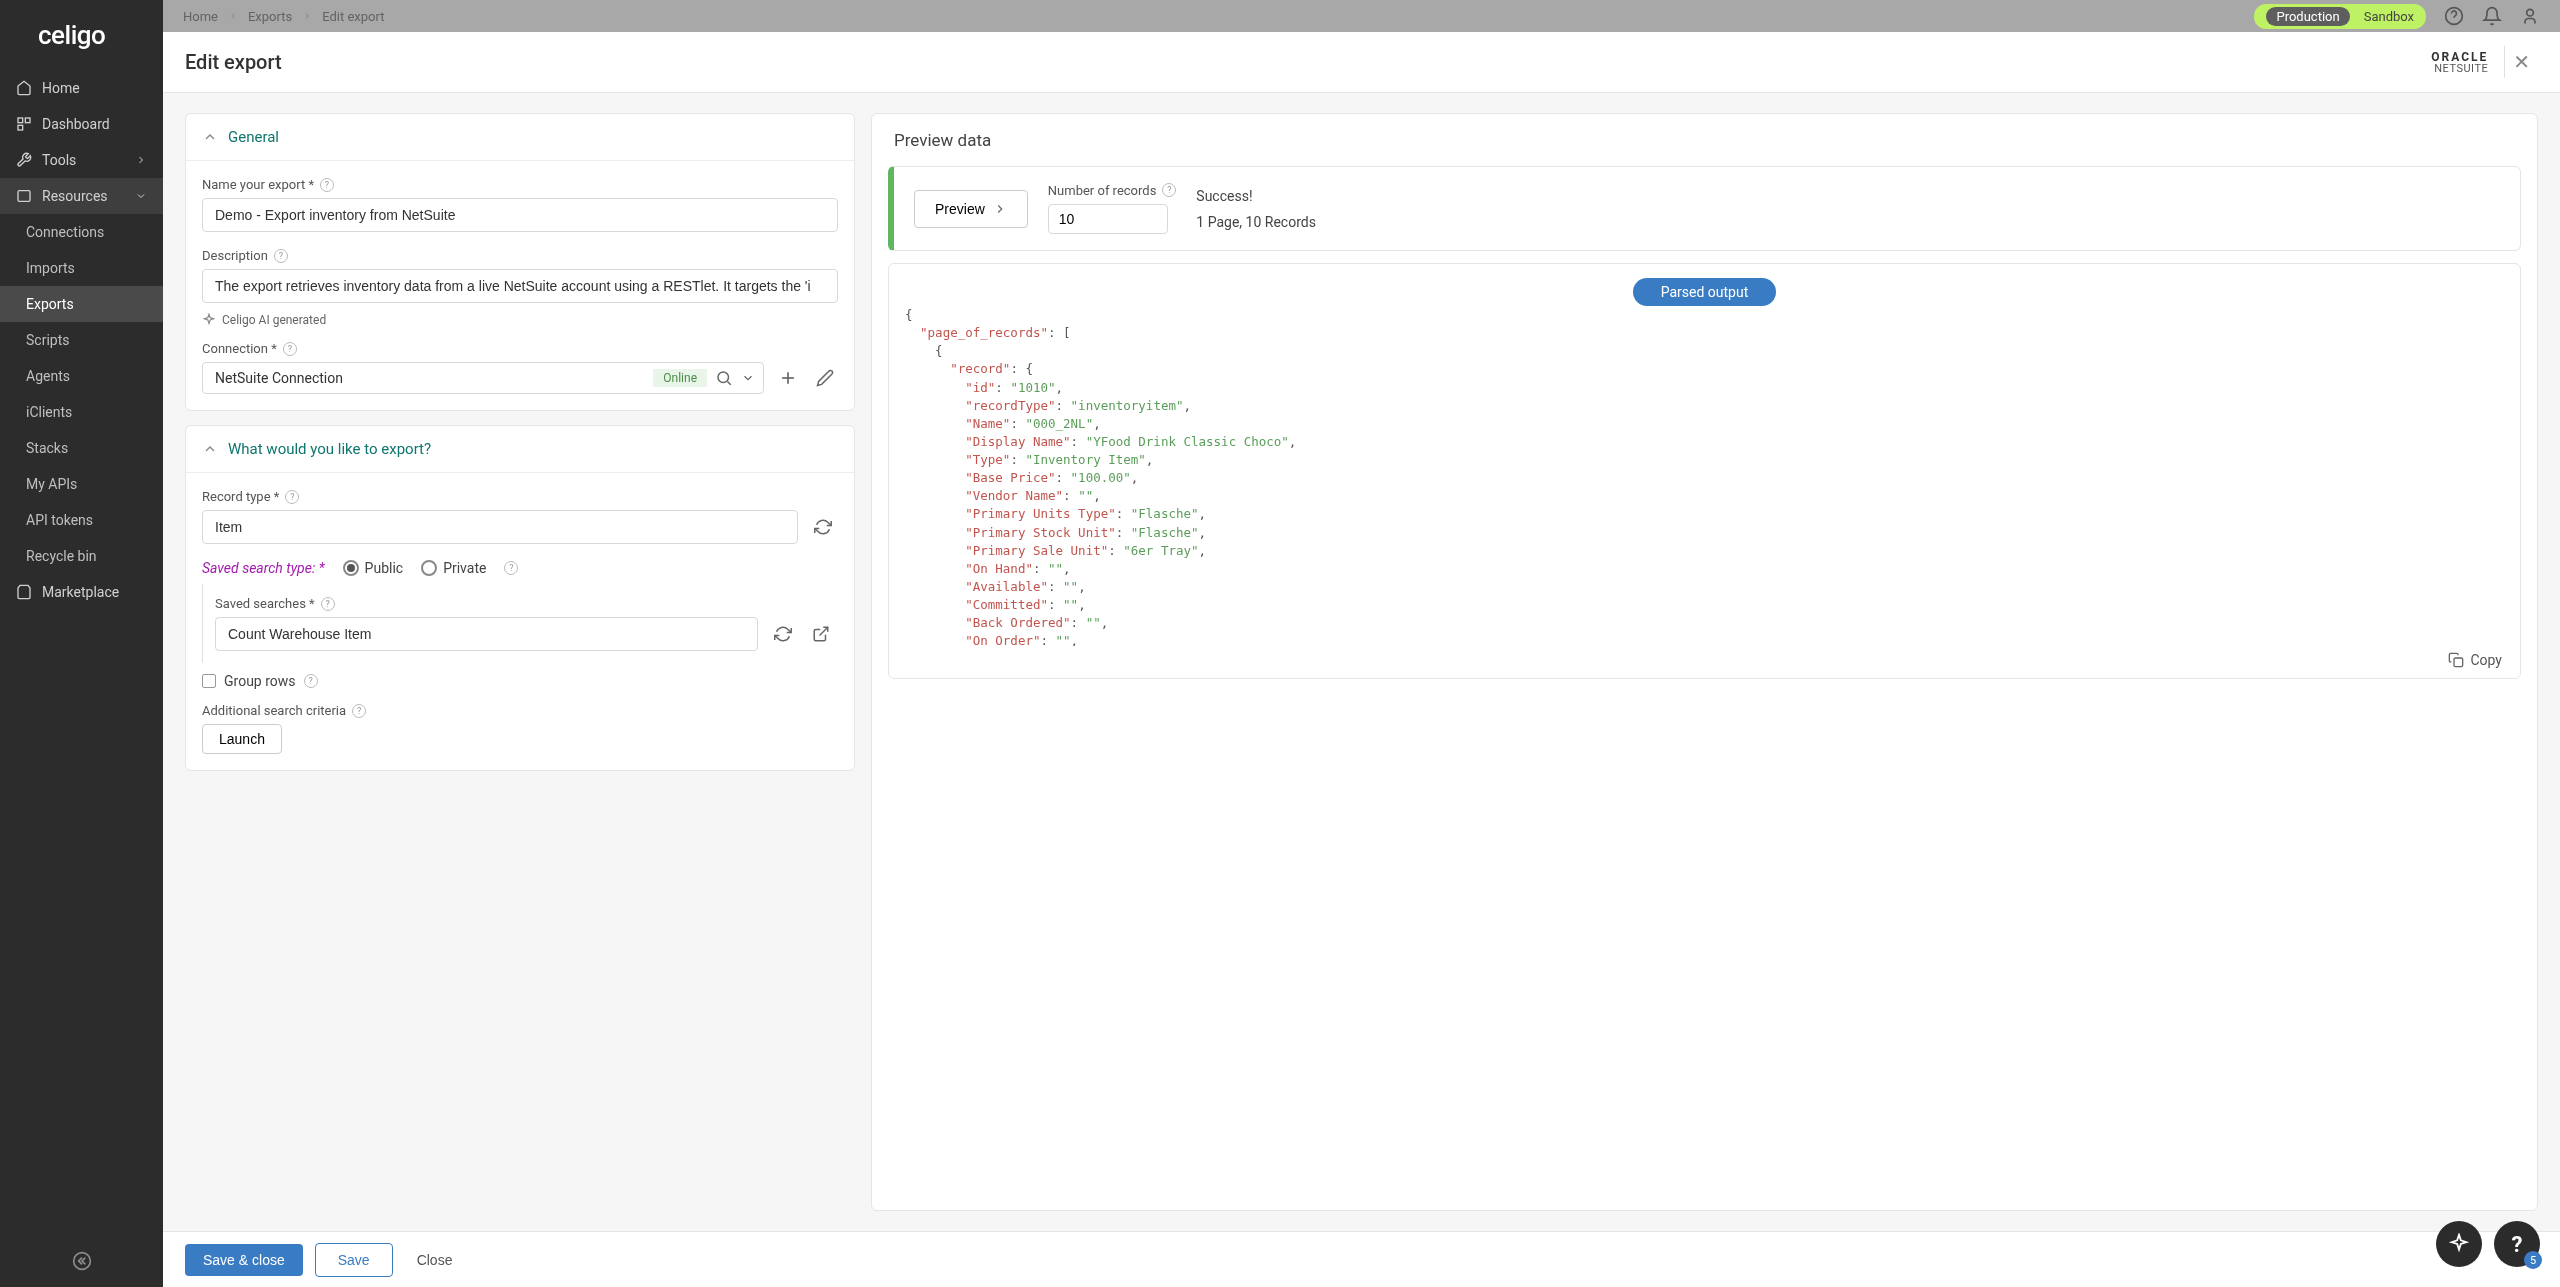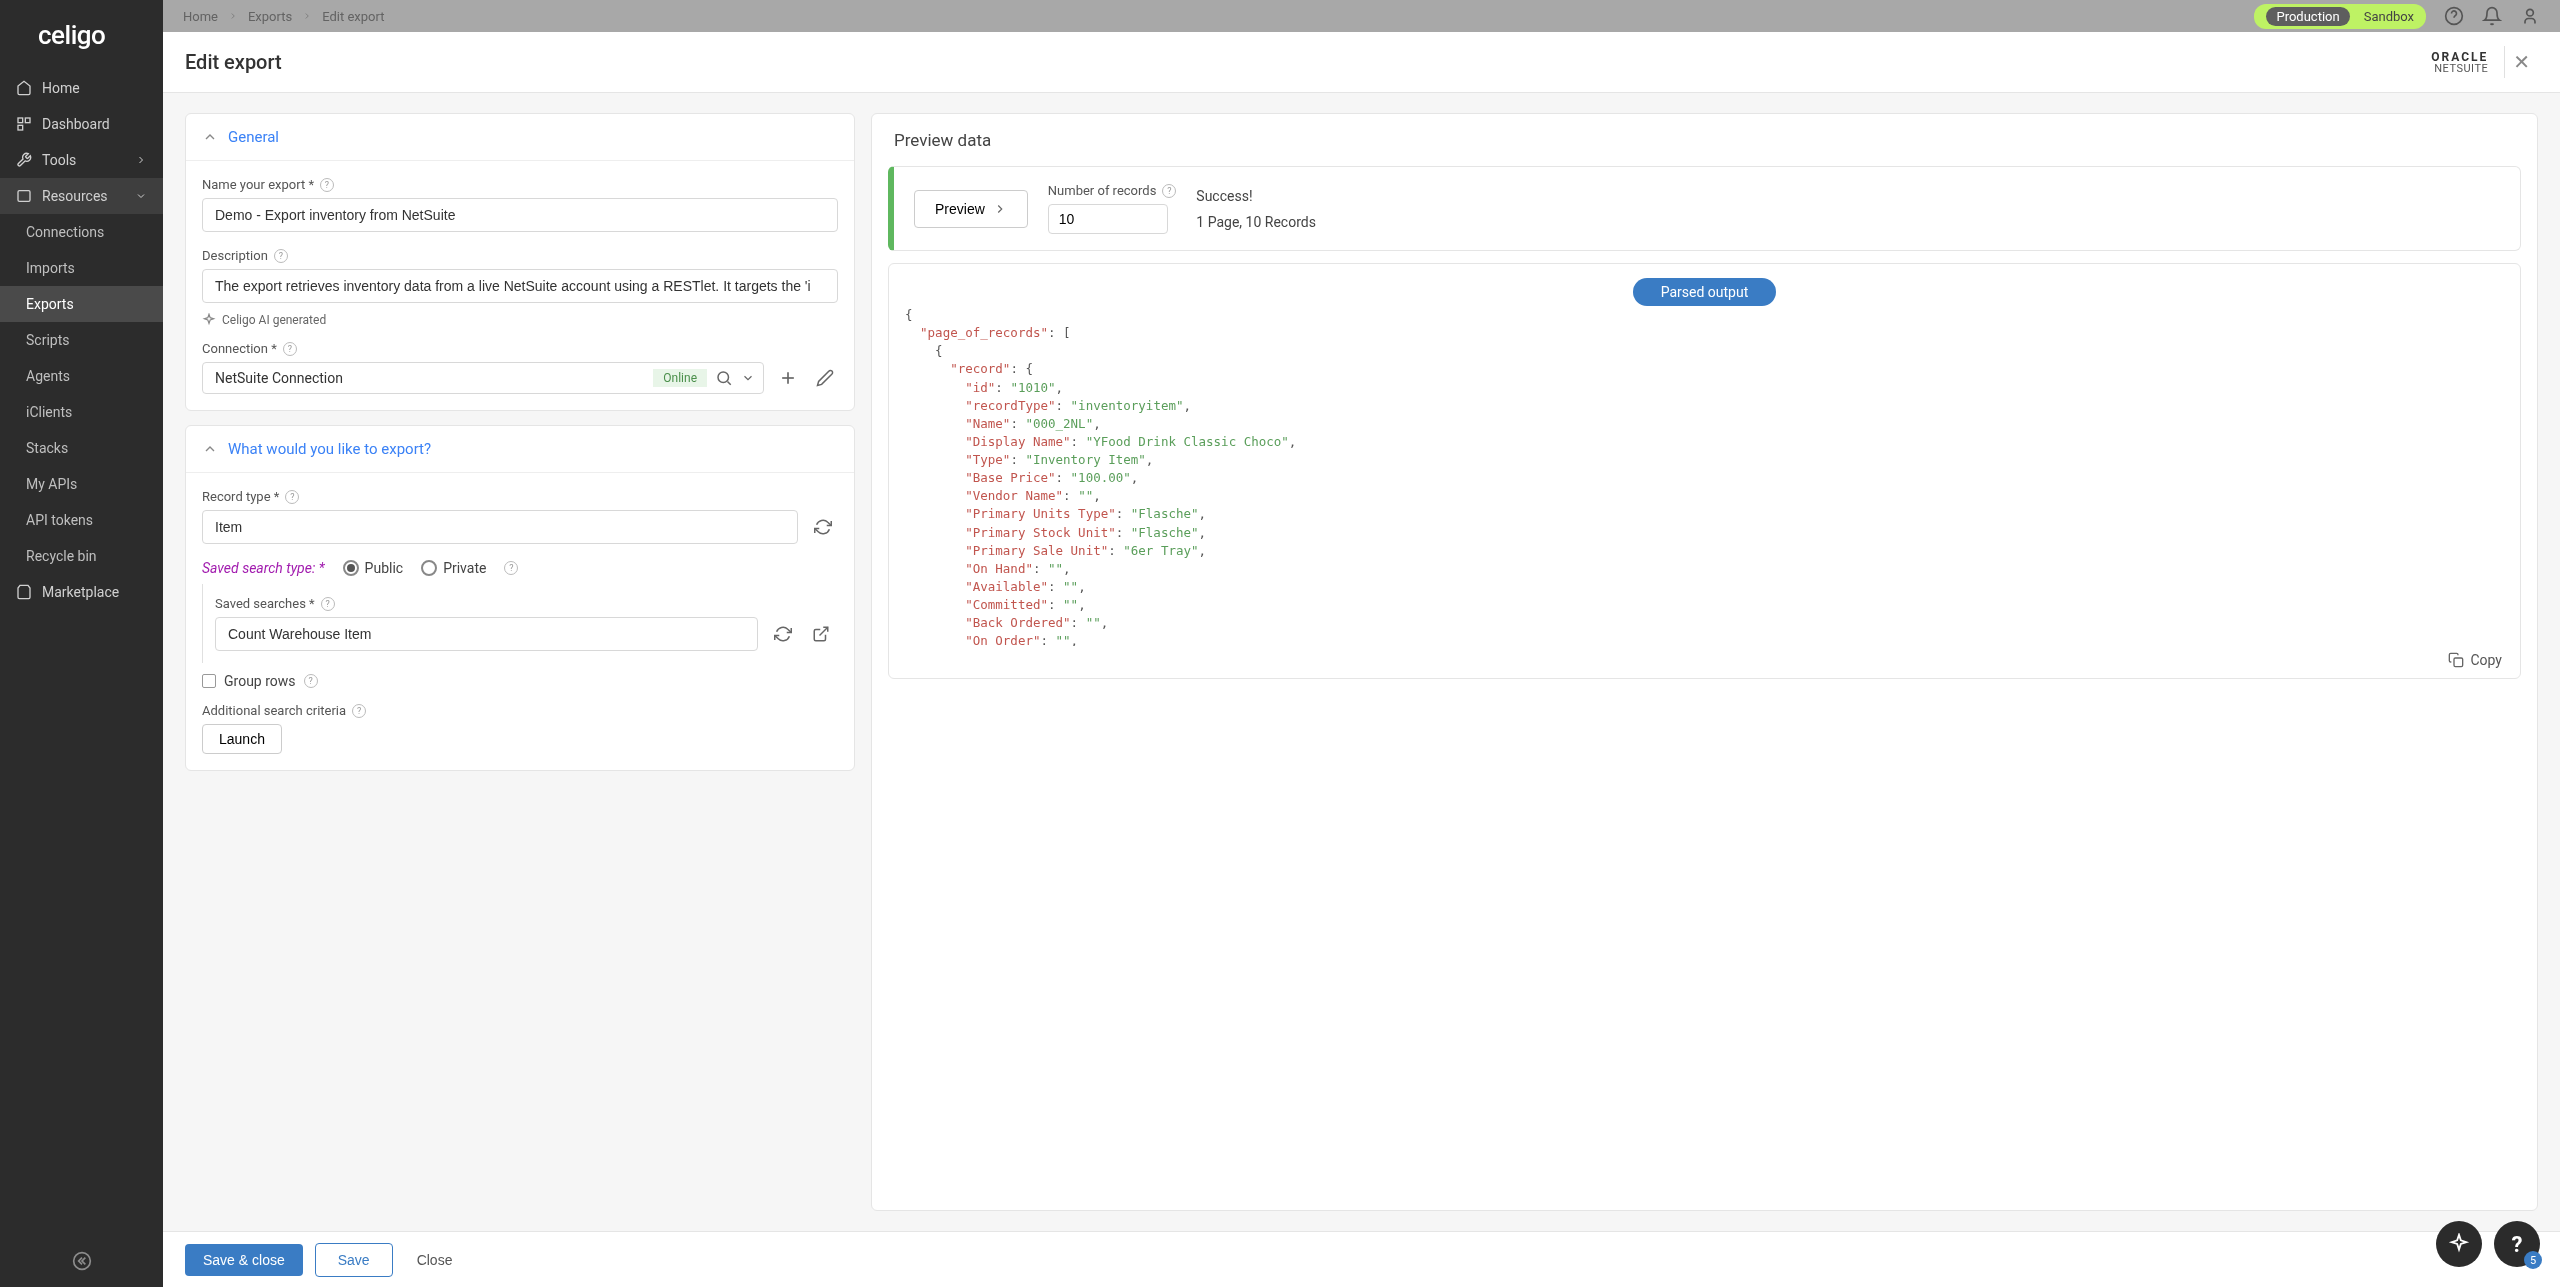--- a/index.html
+++ b/index.html
@@ -29,21 +29,21 @@
 .oracle-logo { text-align: right; line-height: 1; }
 .oracle-logo .orc { font-size: 12px; letter-spacing: 2px; font-weight: 700; color: #333; }
 .oracle-logo .ns { font-size: 11px; color: #555; letter-spacing: 0.5px; }
 .close-x { font-size: 20px; color: #888; cursor: pointer; padding: 4px 8px; border-left: 1px solid #e0e0e0; }
 .content { flex: 1; display: flex; gap: 16px; padding: 20px 22px; overflow: hidden; }
 .col { background: transparent; display: flex; flex-direction: column; gap: 14px; }
 .col-left { flex: 0 0 670px; }
 .col-right { flex: 1; min-width: 0; }
 .card { background: #fff; border: 1px solid #e5e5e5; border-radius: 6px; }
 .card-head { display: flex; align-items: center; gap: 10px; padding: 14px 16px; border-bottom: 1px solid #eee; cursor: pointer; }
-.card-head h2 { font-size: 15px; font-weight: 400; color: #3b82f6; }
+.card-head h2 { font-size: 15px; font-weight: 400; color: #0f766e; }
 .card-body { padding: 16px; }
 .field { margin-bottom: 16px; }
 .field label { display: flex; align-items: center; gap: 6px; font-size: 13px; color: #555; margin-bottom: 6px; }
 .help-q { display: inline-flex; width: 14px; height: 14px; border: 1px solid #bbb; border-radius: 50%; align-items: center; justify-content: center; font-size: 9px; color: #999; cursor: pointer; }
 .input { width: 100%; padding: 8px 12px; border: 1px solid #d8d8d8; border-radius: 4px; font-size: 14px; color: #333; background: #fff; }
 .ai-gen { display: flex; align-items: center; gap: 6px; font-size: 12px; color: #666; margin-top: -6px; margin-bottom: 14px; }
 .conn-row { display: flex; align-items: center; gap: 10px; }
 .conn-input-wrap { flex: 1; display: flex; align-items: center; border: 1px solid #d8d8d8; border-radius: 4px; padding: 6px 8px 6px 12px; gap: 8px; }
 .conn-input-wrap .conn-val { flex: 1; font-size: 14px; color: #333; }
 .online-badge { background: #e8f5e8; color: #4a8f4a; font-size: 12px; padding: 2px 10px; border-radius: 0; }
@@ -57,21 +57,21 @@
 .radio-circle { width: 16px; height: 16px; border: 2px solid #888; border-radius: 50%; display: inline-flex; align-items: center; justify-content: center; }
 .radio-circle.checked::after { content: ""; width: 8px; height: 8px; background: #555; border-radius: 50%; }
 .saved-search-box { border-left: 1px solid #e0e0e0; padding: 12px 0 12px 12px; margin-top: 8px; }
 .checkbox-row { display: flex; align-items: center; gap: 8px; font-size: 14px; color: #444; margin: 10px 0 14px; }
 .checkbox-sq { width: 14px; height: 14px; border: 1.5px solid #999; border-radius: 2px; cursor: pointer; }
 .launch-btn { padding: 6px 16px; border: 1px solid #ccc; background: #fff; border-radius: 4px; font-size: 14px; cursor: pointer; }
 .preview-head { padding: 16px 22px; font-size: 17px; color: #444; }
 .preview-controls { display: flex; align-items: center; gap: 20px; padding: 16px 20px; border: 1px solid #e5e5e5; border-radius: 6px; margin: 0 16px 12px; border-left: 6px solid #5fb85f; }
 .preview-btn { padding: 10px 20px; border: 1px solid #ccc; background: #fff; border-radius: 4px; font-size: 14px; cursor: pointer; display: inline-flex; align-items: center; gap: 8px; }
 .num-rec { display: flex; flex-direction: column; gap: 6px; }
-.num-rec label { font-size: 13px; color: #555; display: flex; align-items: center; gap: 6px; }
+.num-rec label { font-size: 13px; color: #555; display: flex; align-items: flex-start; gap: 6px; }
 .num-rec input { width: 120px; padding: 6px 10px; border: 1px solid #d8d8d8; border-radius: 4px; font-size: 14px; }
 .status-col { display: flex; flex-direction: column; gap: 10px; font-size: 14px; color: #444; }
 .parsed-pill { display: flex; justify-content: center; margin-bottom: 0; }
 .parsed-pill span { background: #3a7cc4; color: #fff; padding: 6px 28px; border-radius: 16px; font-size: 14px; }
 .json-view { border: 1px solid #e5e5e5; border-radius: 6px; margin: 0 16px 16px; padding: 14px 0 10px; position: relative; }
 .json-pre { font-family: "SFMono-Regular", Consolas, monospace; font-size: 12.5px; line-height: 1.45; padding: 0 16px; overflow: auto; max-height: 340px; white-space: pre; }
 .json-pre .k { color: #c1554e; }
 .json-pre .s { color: #5a9e5a; }
 .json-pre .p { color: #555; }
 .copy-row { display: flex; justify-content: flex-end; padding: 6px 18px 0; gap: 6px; color: #555; cursor: pointer; font-size: 14px; align-items: flex-start; }

